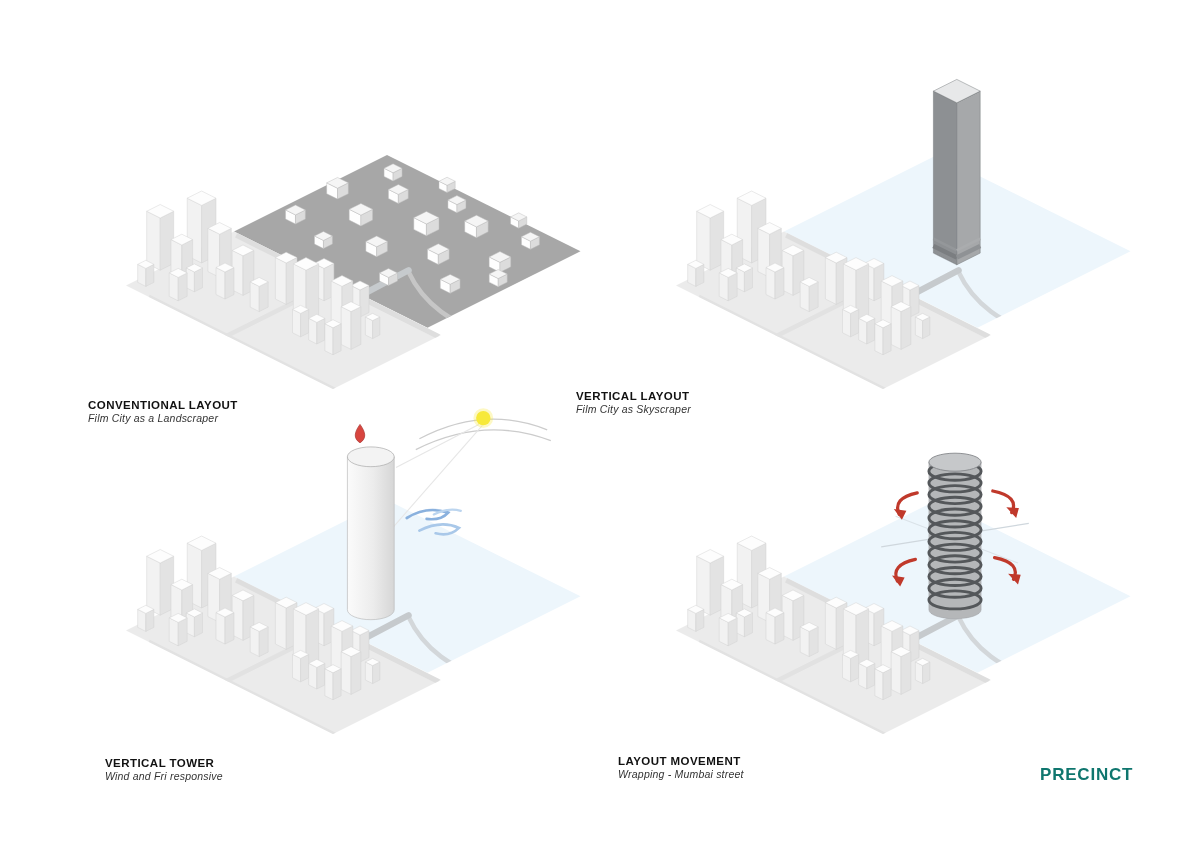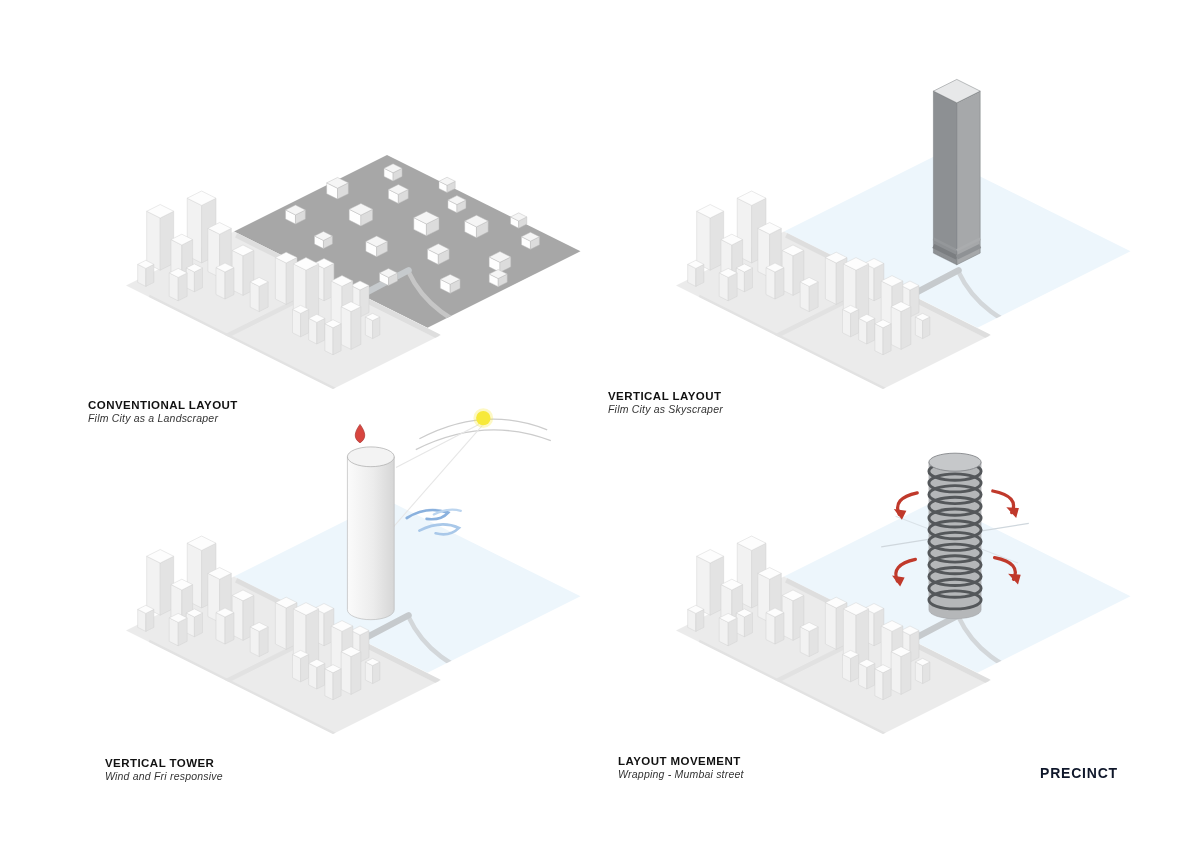--- a/index.html
+++ b/index.html
@@ -6,21 +6,21 @@
   body{
     width:1200px;height:849px;background:#ffffff;position:relative;overflow:hidden;
     font-family:"Liberation Sans",sans-serif;
   }
   .quad{position:absolute;width:540px;height:360px;}
   .quad svg{width:100%;height:100%;display:block;}
   .label{position:absolute;white-space:nowrap;}
   .label-title{font-size:11.5px;font-weight:bold;letter-spacing:.45px;color:#111;}
   .label-sub{font-size:10.5px;font-style:italic;color:#333;margin-top:1px;letter-spacing:.2px;}
   .sub-centered{text-align:left;}
-  .precinct{position:absolute;font-size:14px;font-weight:bold;letter-spacing:.8px;color:#0f172a;}
+  .precinct{position:absolute;font-size:17px;font-weight:bold;letter-spacing:.8px;color:#0f766e;}
 </style>
 </head>
 <body>
 
 <div class="quad" style="left:45px;top:38px">
   <svg class="scene" viewBox="0 0 600 400" role="img">
       <defs>
         <clipPath id="sc0">
           <polygon points="210,215 380,130 595,237 425,322"></polygon>
         </clipPath>
@@ -476,21 +476,21 @@
         <polygon points="320,352 329,347.5 329,317.5 320,322" fill="#e3e3e3" stroke="#d0d0d0" stroke-width="0.5"></polygon>
         <polygon points="320,322 311,317.5 320,313 329,317.5" fill="#fdfdfd" stroke="#d0d0d0" stroke-width="0.5"></polygon>
       </g>
     </svg>
 </div>
 
 <div class="label" style="left:88px;top:399px">
   <div class="label-title">CONVENTIONAL LAYOUT</div>
   <div class="label-sub sub-centered">Film City as a Landscraper</div>
 </div>
-<div class="label" style="left:608px;top:390px">
+<div class="label" style="left:576px;top:390px">
   <div class="label-title">VERTICAL LAYOUT</div>
   <div class="label-sub">Film City as Skyscraper</div>
 </div>
 <div class="label" style="left:105px;top:757px">
   <div class="label-title">VERTICAL TOWER</div>
   <div class="label-sub">Wind and Fri responsive</div>
 </div>
 <div class="label" style="left:618px;top:755px">
   <div class="label-title">LAYOUT MOVEMENT</div>
   <div class="label-sub">Wrapping - Mumbai street</div>

